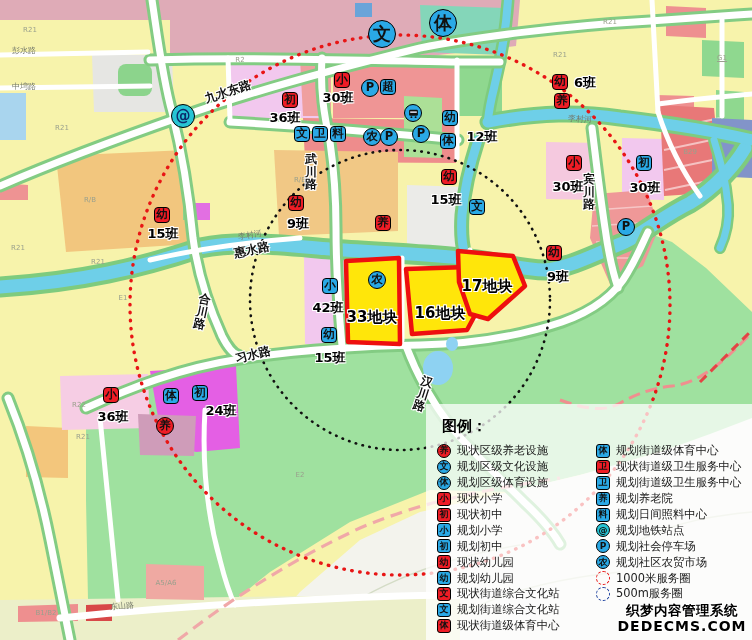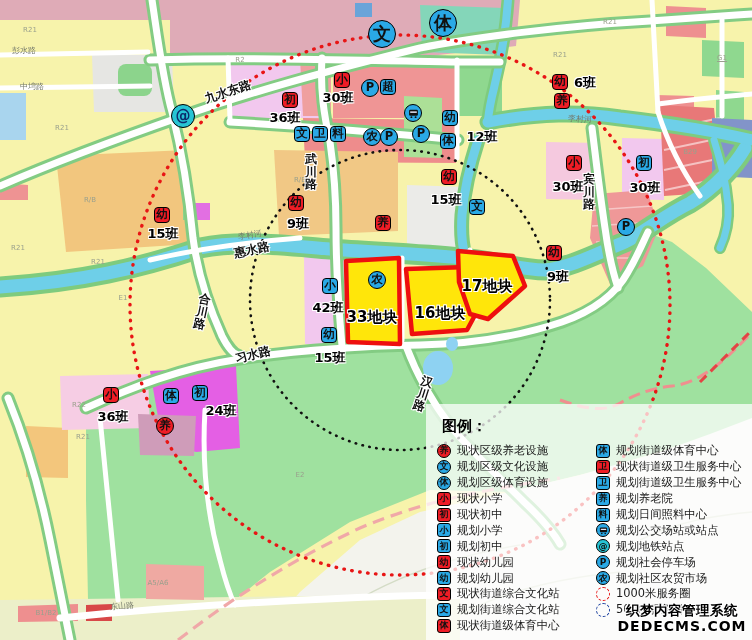--- a/index.html
+++ b/index.html
@@ -181,21 +181,21 @@
       <span class="code" style="left: 560px; top: 55px;">R21</span>
       <span class="code" style="left: 610px; top: 22px;">R21</span>
       <span class="code" style="left: 83px; top: 437px;">R21</span>
       <span class="code" style="left: 79px; top: 405px;">R22</span>
       <span class="code" style="left: 240px; top: 60px;">R2</span>
       <span class="code" style="left: 90px; top: 200px;">R/B</span>
       <span class="code" style="left: 300px; top: 180px;">R/B</span>
       <span class="code" style="left: 123px; top: 298px;">E1</span>
       <span class="code" style="left: 300px; top: 475px;">E2</span>
       <span class="code" style="left: 46px; top: 613px;">B1/B2</span>
-      <span class="code" style="left: 158px; top: 583px; text-align: center;">A5/A6</span>
+      <span class="code" style="left: 166px; top: 583px; text-align: center;">A5/A6</span>
       <span class="code" style="left: 690px; top: 152px;">B29</span>
       <span class="code" style="left: 722px; top: 58px; text-decoration: underline;">G1</span>
     </div>
 <div id="road-layer" class="layer">
       <span class="rlbl halo" style="left: 228px; top: 92px; transform: translate(-50%, -50%) rotate(-18deg);">九水东路</span>
       <span class="rlbl halo" style="left: 252px; top: 250px; transform: translate(-50%, -50%) rotate(-12deg);">惠水路</span>
       <span class="rlbl halo vert" style="left: 311px; top: 172px; transform: translate(-50%, -50%) rotate(0deg);">
         <span>武</span>
         <span>川</span>
         <span>路</span>
@@ -211,21 +211,21 @@
         <span>川</span>
         <span>路</span>
       </span>
       <span class="rlbl halo vert" style="left: 589px; top: 192px; transform: translate(-50%, -50%) rotate(0deg);">
         <span>宾</span>
         <span>川</span>
         <span>路</span>
       </span>
       <span class="rlbl halo small" style="left: 122px; top: 606px; transform: translate(-50%, -50%) rotate(-5deg);">东山路</span>
       <span class="rlbl halo small" style="left: 24px; top: 50px; transform: translate(-50%, -50%) rotate(0deg);">彭水路</span>
-      <span class="rlbl halo small" style="left: 24px; top: 86px; transform: translate(-50%, -50%) rotate(0deg); margin-left: 8px;">中塆路</span>
+      <span class="rlbl halo small" style="left: 24px; top: 86px; transform: translate(-50%, -50%) rotate(0deg);">中塆路</span>
       <span class="rlbl halo small" style="left: 250px; top: 235px; transform: translate(-50%, -50%) rotate(-10deg);">李村河</span>
       <span class="rlbl halo small" style="left: 580px; top: 119px; transform: translate(-50%, -50%) rotate(4deg);">李村河</span>
     </div>
 <div id="icon-layer" class="layer">
       <div class="ric t-bigc" style="left: 382px; top: 34px; background: rgb(42, 169, 230);">文</div>
       <div class="ric t-bigc" style="left: 443px; top: 23px; background: rgb(42, 169, 230);">体</div>
       <div class="ric t-metro" style="left: 183px; top: 116px; background: rgb(39, 196, 212);">@</div>
       <div class="ric t-rs" style="left: 342px; top: 80px; background: rgb(238, 28, 37);">小</div>
       <div class="ric t-rs" style="left: 290px; top: 100px; background: rgb(238, 28, 37);">初</div>
       <div class="ric t-bc" style="left: 370px; top: 88px; background: rgb(42, 169, 230);">P</div>
@@ -354,31 +354,20 @@
         </div>
         <div class="lrow">
           <span class="lic sq" style="background: rgb(42, 169, 230);">养</span>
           <span class="ltext">规划养老院</span>
         </div>
         <div class="lrow">
           <span class="lic sq" style="background: rgb(42, 169, 230);">料</span>
           <span class="ltext">规划日间照料中心</span>
         </div>
         <div class="lrow">
-          <span class="lic ci" style="background: rgb(42, 169, 230);">
-            <svg width="9" height="9" viewBox="0 0 10 10">
-              <rect x="1" y="1.6" width="8" height="5.4" rx="1.2" fill="#111"></rect>
-              <rect x="2" y="3.1" width="6" height="1.3" fill="#eef"></rect>
-              <circle cx="3.1" cy="8.3" r="0.9" fill="#111"></circle>
-              <circle cx="6.9" cy="8.3" r="0.9" fill="#111"></circle>
-            </svg>
-          </span>
-          <span class="ltext">规划公交场站或站点</span>
-        </div>
-        <div class="lrow">
           <span class="lic ci" style="background: rgb(39, 196, 212);">@</span>
           <span class="ltext">规划地铁站点</span>
         </div>
         <div class="lrow">
           <span class="lic ci" style="background: rgb(42, 169, 230);">P</span>
           <span class="ltext">规划社会停车场</span>
         </div>
         <div class="lrow">
           <span class="lic ci" style="background: rgb(42, 169, 230);">农</span>
           <span class="ltext">规划社区农贸市场</span>

